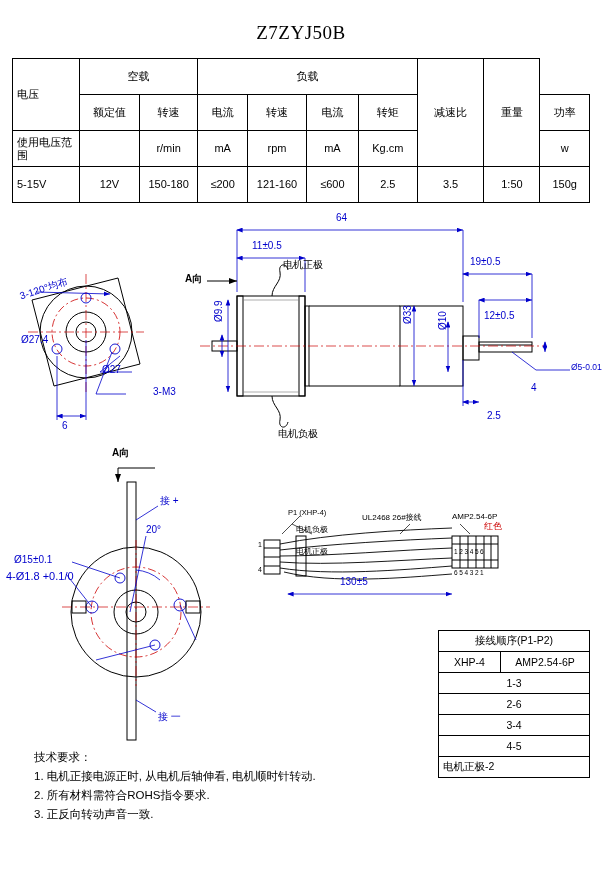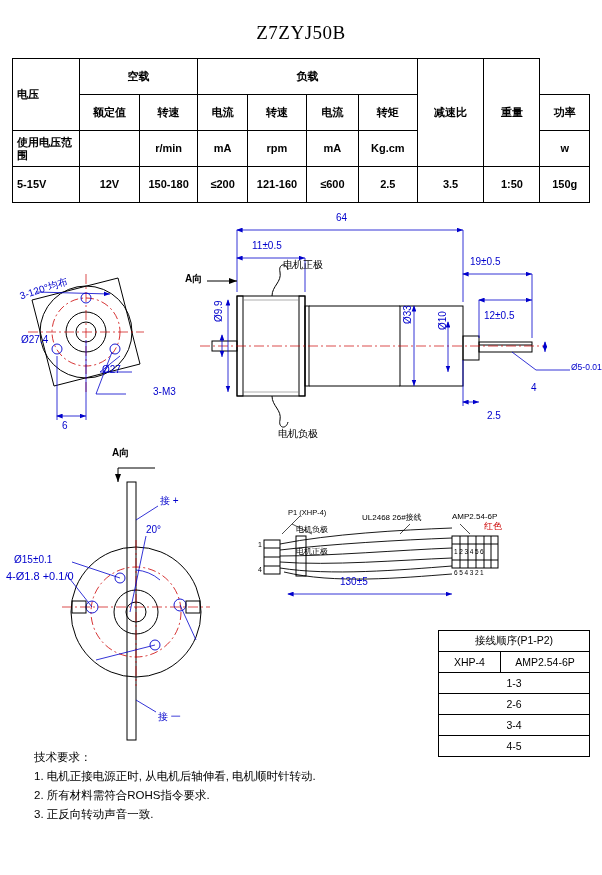--- a/index.html
+++ b/index.html
@@ -26,21 +26,20 @@
     position:absolute; left:12px; top:58px; width:578px;
     border-collapse:collapse;
     font-size:11px;
   }
   table.spec td {
     border:1px solid #000;
     text-align:center;
     padding:2px 0;
     height:36px;
     line-height:1.1;
-    font-weight:bold;
   }
   table.spec td.lbl { text-align:left; padding-left:4px; }
 
   
   .dim { position:absolute; font-size:10px; color:#0000cc; white-space:nowrap; }
   .lblk { position:absolute; font-size:10px; color:#000; white-space:nowrap; }
   .lred { position:absolute; font-size:9px; color:#cc0000; white-space:nowrap; }
   .lblue { position:absolute; font-size:9px; color:#0000cc; white-space:nowrap; }
 
   
@@ -369,20 +368,23 @@
         </tr>
     <tr>
           <td colspan="2">2-6</td>
         </tr>
     <tr>
           <td colspan="2">3-4</td>
         </tr>
     <tr>
           <td colspan="2">4-5</td>
         </tr>
+    <tr>
+          <td colspan="2" class="left">电机正极-2</td>
+        </tr>
   </tbody>
     </table>
 
   <div class="notes">
     <div>技术要求：</div>
     <div>1. 电机正接电源正时, 从电机后轴伸看, 电机顺时针转动.</div>
     <div>2. 所有材料需符合ROHS指令要求.</div>
     <div>3. 正反向转动声音一致.</div>
   </div>
 

